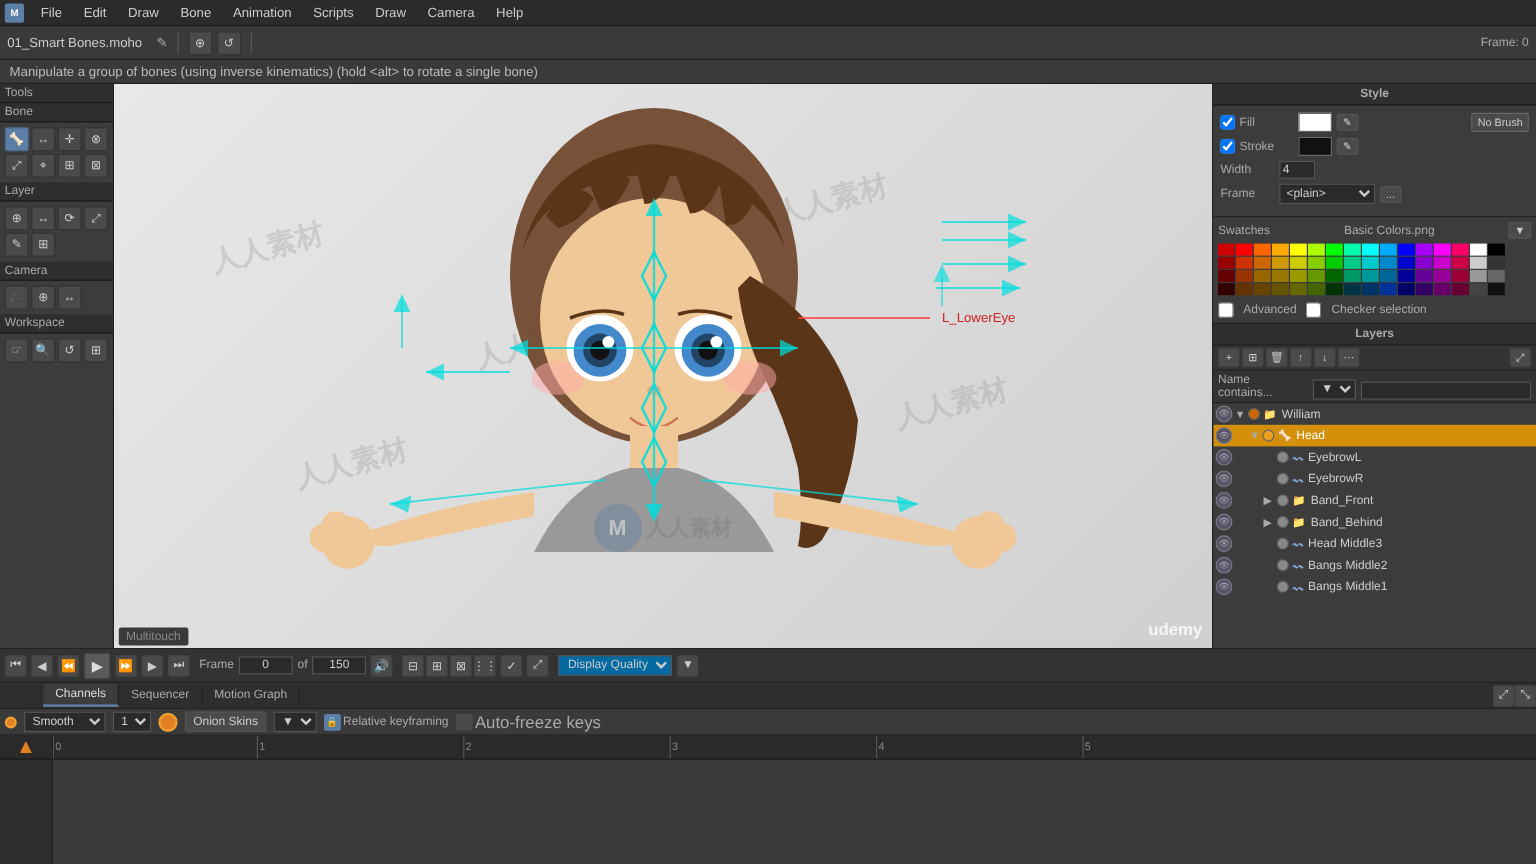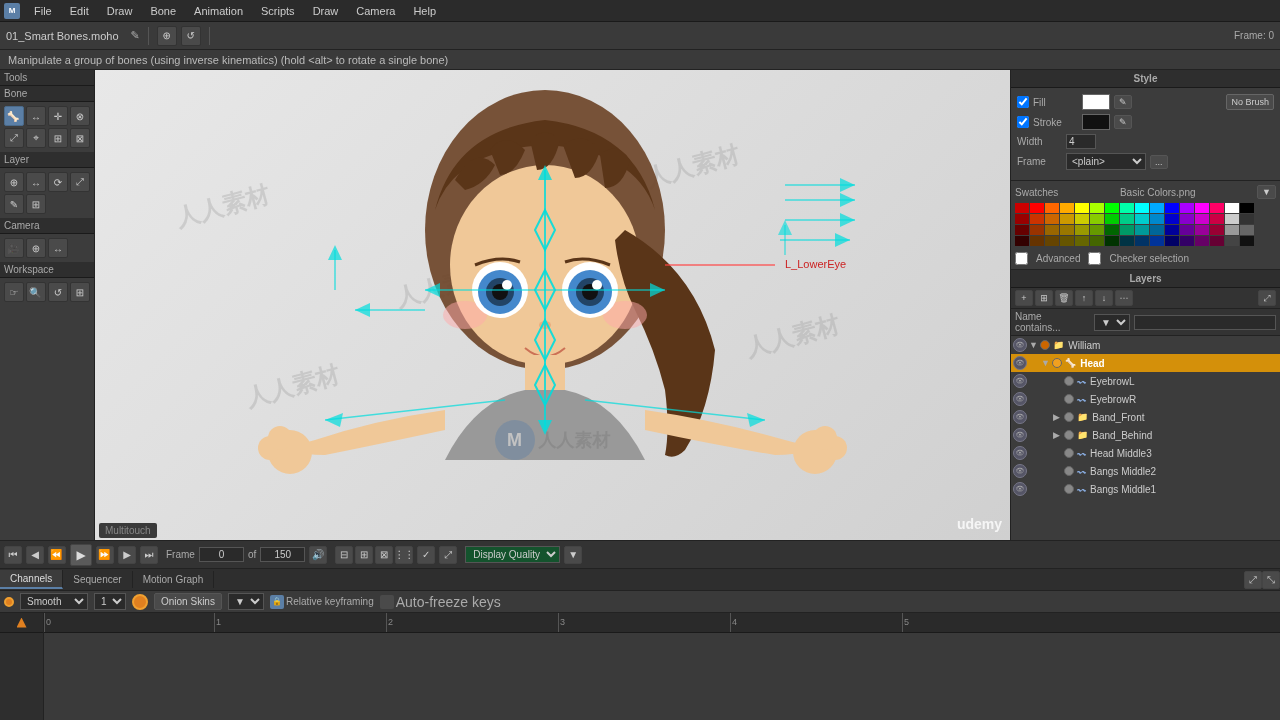--- a/index.html
+++ b/index.html
@@ -53,41 +53,41 @@
     .swatches-grid { display: grid; grid-template-columns: repeat(16, 14px); gap: 1px; }
     .swatch { width: 14px; height: 10px; cursor: pointer; border: 1px solid transparent; }
     .copy-paste-row { display: flex; gap: 4px; padding: 4px; }
     .cpb { flex: 1; padding: 3px; background: #4a4a4a; border: 1px solid #555; color: #ccc; font-size: 10px; cursor: pointer; text-align: center; border-radius: 2px; }
     .advanced-row { display: flex; align-items: center; gap: 8px; padding: 2px 4px 4px; }
 
     
     #layers-panel { flex: 1; display: flex; flex-direction: column; overflow: hidden; }
     .layers-toolbar { display: flex; align-items: center; padding: 2px 4px; gap: 2px; background: #333; border-bottom: 1px solid #222; }
     .layers-tb-btn { width: 18px; height: 16px; background: #4a4a4a; border: 1px solid #444; color: #ccc; font-size: 9px; display: flex; align-items: center; justify-content: center; cursor: pointer; border-radius: 2px; }
-    .layers-filter { display: flex; align-items: center; padding: 2px 4px; gap: 4px; background: #333; border-bottom: 1px solid #222; }
+    .layers-filter { display: flex; align-items: flex-end; padding: 2px 4px; gap: 4px; background: #333; border-bottom: 1px solid #222; }
     .layers-filter-label { color: #aaa; font-size: 10px; }
     .layers-filter-select { background: #2a2a2a; border: 1px solid #555; color: #ccc; font-size: 10px; padding: 1px 2px; }
     .layers-search { flex: 1; background: #2a2a2a; border: 1px solid #555; color: #ccc; font-size: 10px; padding: 1px 4px; }
     .layers-header { display: flex; align-items: center; padding: 2px 4px; background: #2e2e2e; border-bottom: 1px solid #1a1a1a; }
     .layers-header-name { color: #aaa; font-size: 10px; }
     .layers-list { flex: 1; overflow-y: auto; }
     .layer-row { display: flex; align-items: center; padding: 1px 0; cursor: pointer; min-height: 18px; }
     .layer-row.active { background: #d4900a; }
     .layer-icon-area { display: flex; align-items: center; gap: 1px; padding: 0 2px; }
     .layer-vis-btn { width: 14px; height: 14px; border-radius: 50%; background: #556; border: 1px solid #778; display: flex; align-items: center; justify-content: center; cursor: pointer; font-size: 7px; color: #aaa; }
     .layer-expand { width: 10px; color: #aaa; font-size: 9px; cursor: pointer; }
     .layer-name { font-size: 10px; color: #ccc; padding-left: 2px; flex: 1; }
-    .layer-row.active .layer-name { color: #fff; font-weight: bold; }
+    .layer-row.active .layer-name { color: #fff; font-weight: normal; }
 
     
     #bottom-area { height: 180px; background: #3a3a3a; border-top: 1px solid #222; display: flex; flex-direction: column; }
     #timeline-controls { height: 28px; background: #333; border-bottom: 1px solid #222; display: flex; align-items: center; padding: 0 4px; gap: 4px; }
     .tc-btn { width: 18px; height: 18px; background: #4a4a4a; border: 1px solid #444; display: flex; align-items: center; justify-content: center; cursor: pointer; color: #ccc; font-size: 10px; border-radius: 2px; }
     .frame-input { width: 45px; background: #2a2a2a; border: 1px solid #555; color: #ccc; font-size: 10px; padding: 1px 3px; text-align: center; }
-    #timeline-tabs { height: 22px; background: #2e2e2e; display: flex; align-items: center; border-bottom: 1px solid #222; }
+    #timeline-tabs { height: 22px; background: #2e2e2e; display: flex; align-items: center; border-bottom: 1px solid #222; padding-left: 36px; }
     .timeline-tab { padding: 3px 10px; font-size: 10px; color: #aaa; cursor: pointer; border-right: 1px solid #222; }
     .timeline-tab.active { background: #3c3c3c; color: #ddd; border-bottom: 2px solid #5b7fa6; }
     #timeline-options { height: 22px; background: #3a3a3a; display: flex; align-items: center; padding: 0 4px; gap: 6px; border-bottom: 1px solid #222; }
     .smooth-select { background: #2a2a2a; border: 1px solid #555; color: #ccc; font-size: 10px; padding: 1px 2px; }
     .onion-btn { padding: 2px 6px; background: #4a4a4a; border: 1px solid #555; color: #ccc; font-size: 10px; cursor: pointer; border-radius: 2px; }
     #timeline-ruler { height: 20px; background: #2a2a2a; border-bottom: 1px solid #1a1a1a; position: relative; overflow: hidden; }
     #timeline-tracks { flex: 1; overflow: hidden; position: relative; }
 
     
     ::-webkit-scrollbar { width: 8px; height: 8px; }
@@ -542,21 +542,21 @@
     <input type="text" class="frame-input" value="150" style="">
     <div class="tc-btn">🔊</div>
     <div style="margin-left:4px;display:flex;gap:2px;">
       <div class="tc-btn">⊟</div>
       <div class="tc-btn">⊞</div>
       <div class="tc-btn">⊠</div>
       <div class="tc-btn">⋮⋮</div>
     </div>
     <div class="tc-btn">✓</div>
     <div class="tc-btn">⤢</div>
-    <select id="display-quality" style="background:#14532d;border:1px solid #555;color:#ccc;font-size:10px;padding:1px 3px;margin-left:4px;">
+    <select id="display-quality" style="background:#0369a1;border:1px solid #555;color:#ccc;font-size:10px;padding:1px 3px;margin-left:4px;">
       <option>Display Quality</option>
     </select>
     <div class="tc-btn">▼</div>
   </div>
 
   <div id="timeline-tabs">
     <div class="timeline-tab active">Channels</div>
     <div class="timeline-tab">Sequencer</div>
     <div class="timeline-tab">Motion Graph</div>
     <div style="flex:1"></div>

